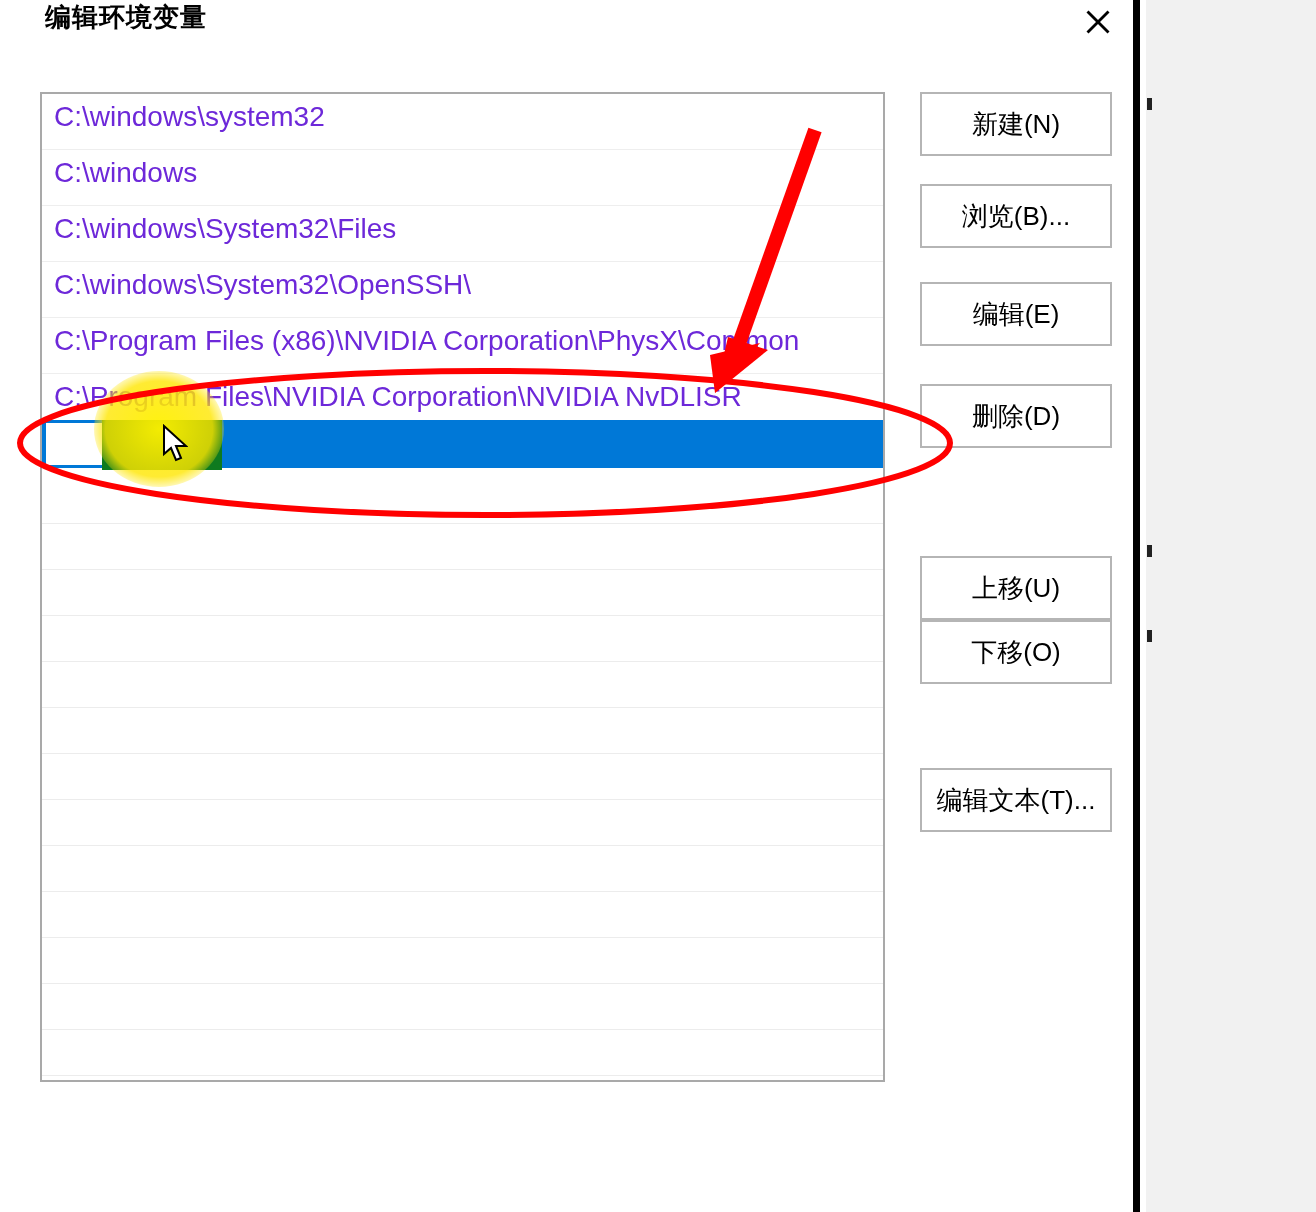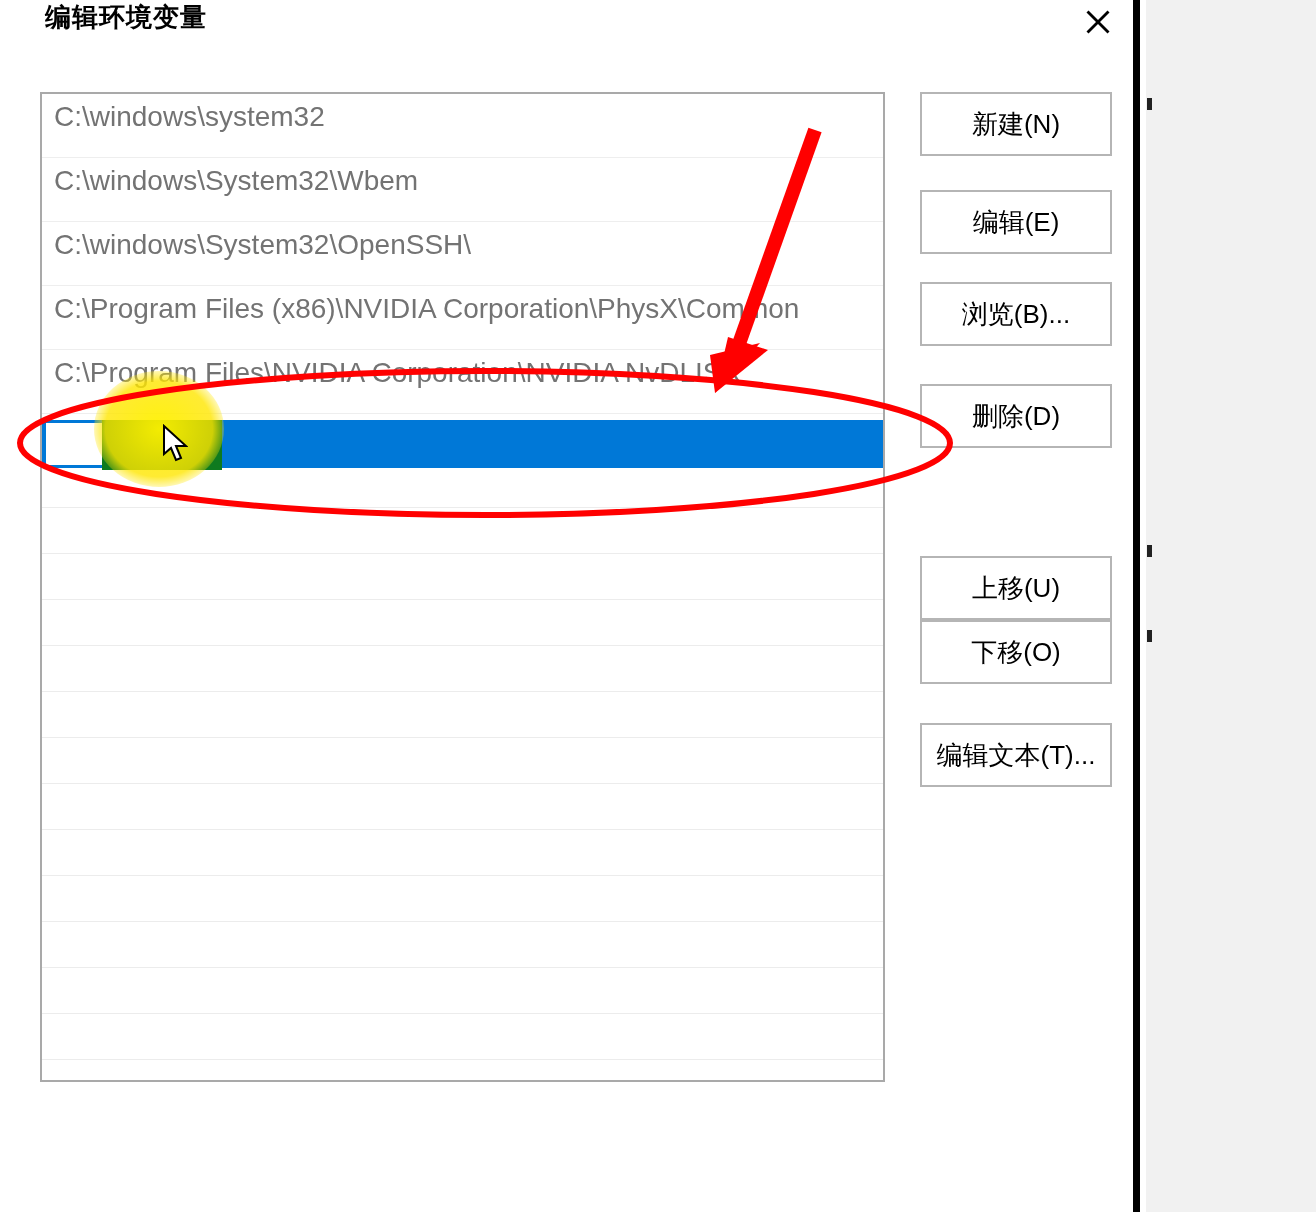--- a/index.html
+++ b/index.html
@@ -67,25 +67,25 @@
       position: absolute;
       left: 40px;
       top: 92px;
       width: 845px;
       height: 990px;
       border: 2px solid #a9a9a9;
       background: #fff;
       overflow: hidden;
     }
     .list-row {
-      height: 64px;
+      height: 56px;
       line-height: 46px;
       font-size: 28px;
       padding-left: 12px;
-      color: #737373;
+      color: #6d28d9;
       border-bottom: 1px solid #eee;
       white-space: nowrap;
     }
     .blank-row {
       height: 46px;
       border-bottom: 1px solid #ececec;
     }
     .selected-row {
       position: absolute;
       left: 42px;
@@ -176,21 +176,22 @@
     <div class="close-btn">
       <svg viewBox="0 0 24 24">
         <line x1="3" y1="3" x2="21" y2="21" stroke="#000" stroke-width="2.5"></line>
         <line x1="21" y1="3" x2="3" y2="21" stroke="#000" stroke-width="2.5"></line>
       </svg>
     </div>
   </div>
 
   <div class="listbox">
     <div class="list-row">C:\windows\system32</div>
-    <div class="list-row">C:\windows\System32\Wbem</div>
+    <div class="list-row">C:\windows</div>
+    <div class="list-row">C:\windows\System32\Files</div>
     <div class="list-row">C:\windows\System32\OpenSSH\</div>
     <div class="list-row">C:\Program Files (x86)\NVIDIA Corporation\PhysX\Common</div>
     <div class="list-row">C:\Program Files\NVIDIA Corporation\NVIDIA NvDLISR</div>
     <div style="height:48px"></div>
     <div class="blank-row"></div>
     <div class="blank-row"></div>
     <div class="blank-row"></div>
     <div class="blank-row"></div>
     <div class="blank-row"></div>
     <div class="blank-row"></div>
@@ -202,26 +203,26 @@
     <div class="blank-row"></div>
     <div class="blank-row"></div>
   </div>
 
   <div class="selected-row"></div>
   <div class="green-under"></div>
   <input class="edit-input" type="text" value="" style="">
 
   <div class="btn-col">
     <button class="win-btn" style="margin-top:0">新建(N)</button>
+    <button class="win-btn" style="margin-top:28px">浏览(B)...</button>
     <button class="win-btn" style="margin-top:34px">编辑(E)</button>
-    <button class="win-btn" style="margin-top:28px">浏览(B)...</button>
     <button class="win-btn" style="margin-top:38px">删除(D)</button>
     <button class="win-btn" style="margin-top:108px">上移(U)</button>
     <button class="win-btn" style="">下移(O)</button>
-    <button class="win-btn" style="margin-top:39px">编辑文本(T)...</button>
+    <button class="win-btn" style="margin-top:84px">编辑文本(T)...</button>
   </div>
 
   <svg class="highlight-spot" viewBox="0 0 134 122">
     <defs>
       <radialGradient id="ygrad" cx="50%" cy="50%" r="55%">
         <stop offset="0%" stop-color="#fff200" stop-opacity="0.95"></stop>
         <stop offset="75%" stop-color="#ffe600" stop-opacity="0.8"></stop>
         <stop offset="100%" stop-color="#ffe600" stop-opacity="0"></stop>
       </radialGradient>
     </defs>

